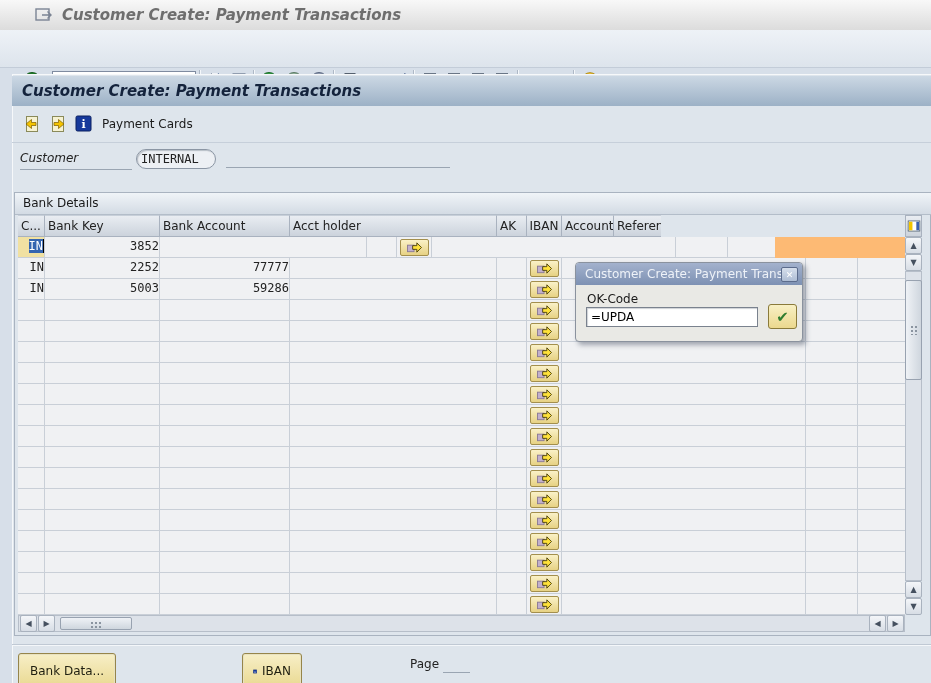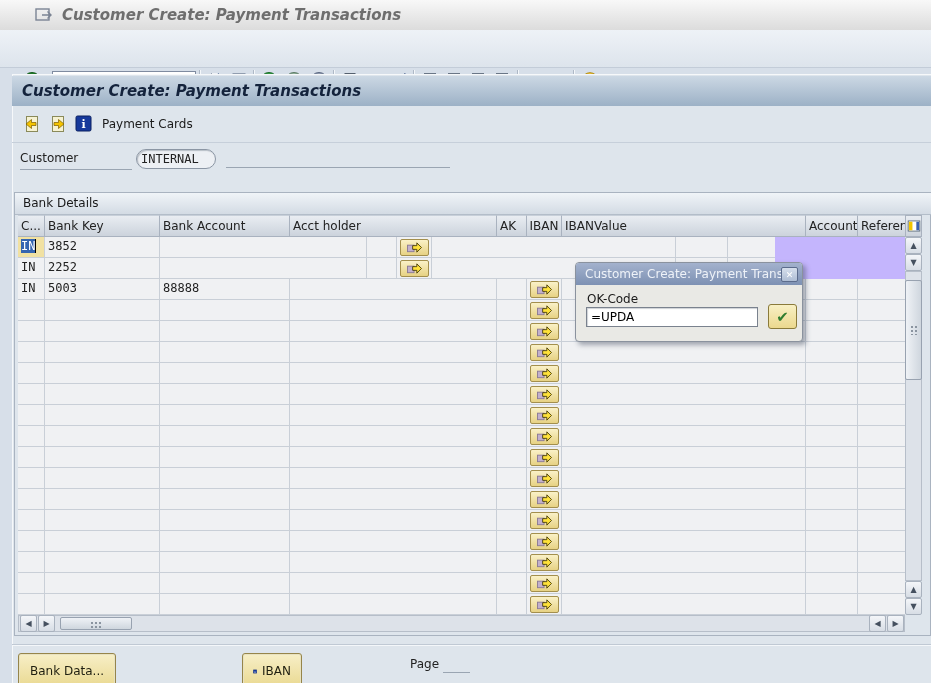--- a/index.html
+++ b/index.html
@@ -33,39 +33,39 @@
   .content-bg{left:12px;top:74px;width:919px;height:609px;background:#dee5ec;
     border-left:1px solid #f6f8fa;border-top:1px solid #f6f8fa;}
   .app-titleband{left:12px;top:76px;width:919px;height:30px;
     background:linear-gradient(#ccd8e4,#9cb1c6);display:flex;align-items:center;}
   .app-titleband .app-title{margin-left:10px;font-size:15px;font-weight:bold;font-style:italic;color:#14233c;}
   .app-toolbar{left:12px;top:106px;width:919px;height:36px;border-bottom:1px solid #c6cfda;}
   .app-tb-icon{position:absolute;top:8px;width:20px;height:20px;}
   .payment-cards{position:absolute;left:90px;top:11px;font-size:12px;color:#1a1a1a;cursor:default;}
 
   
-  .cust-label{left:20px;top:151px;width:112px;height:18px;border-bottom:1px solid #9aa5b2;color:#222;}
+  .cust-label{left:20px;top:151px;width:112px;height:18px;border-bottom:1px solid #9aa5b2;color:#222;font-style:italic;}
   .cust-field{left:136px;top:149px;width:74px;height:18px;background:#edf0f4;
     border:1px solid #8b96a4;box-shadow:inset 1px 1px 1px rgba(90,100,115,.35);
     font-size:12px;line-height:18px;padding-left:4px;}
   .cust-name-field{left:226px;top:150px;width:224px;height:17px;border-bottom:1px solid #9aa5b2;}
 
   
   .groupbox{left:14px;top:192px;width:915px;height:442px;border:1px solid #a9b3c0;
     background:#dee5ec;}
   .group-caption{left:15px;top:193px;width:913px;height:21px;
     background:linear-gradient(#f0f4f8,#d3dbe4);border-bottom:1px solid #b3bdc9;
     line-height:21px;padding-left:8px;color:#1a1a1a;}
 
   .thead{left:18px;top:215px;width:887px;height:22px;display:flex;}
   .thcell{background:linear-gradient(#e9edf2,#ccd3dc);border-right:1px solid #a9b2bf;
     border-bottom:1px solid #a9b2bf;border-top:1px solid #c7cfd9;
     font-size:12px;line-height:21px;padding-left:3px;box-sizing:border-box;
     white-space:nowrap;overflow:hidden;}
-  .tbody{left:18px;top:237px;width:887px;height:378px;background:#c4b5fd;}
+  .tbody{left:18px;top:237px;width:887px;height:378px;background:#fdba74;text-align:right;}
   .trow{display:flex;height:21px;box-sizing:border-box;}
   .tcell{background:#f0f1f3;border-right:1px solid #c9cfd7;border-bottom:1px solid #c9cfd7;
     box-sizing:border-box;font-family:"DejaVu Sans Mono","Liberation Mono",monospace;
     font-size:12px;line-height:19px;padding-left:3px;white-space:nowrap;overflow:hidden;}
   .c1{width:27px}.c2{width:115px}.c3{width:130px}.c4{width:207px}.c5{width:30px}
   .c6{width:35px;padding:0;display:flex;align-items:center;justify-content:center;}
   .c7{width:244px}.c8{width:52px}.c9{width:47px;border-right:none;}
   .selcell{background:#f1e1a2;}
   .seltext{background:#3565b0;color:#fff;border-right:1px solid #000;}
   .iban-btn{width:29px;height:17px;padding:0;margin:0;
@@ -256,21 +256,20 @@
   <div class="abs groupbox"></div>
   <div class="abs group-caption">Bank Details</div>
 
   <div class="abs thead">
       <div class="thcell c1">C...</div>
       <div class="thcell c2">Bank Key</div>
       <div class="thcell c3">Bank Account</div>
       <div class="thcell c4">Acct holder</div>
       <div class="thcell c5">AK</div>
       <div class="thcell c6">IBAN</div>
-      <div class="thcell c7">IBANValue</div>
       <div class="thcell c8">Account</div>
       <div class="thcell c9">Referenc</div>
     </div>
   <div class="abs tbody">
       <div class="trow">
         <div class="tcell c1 selcell"><span class="seltext">IN</span></div>
         <div class="tcell c2">3852</div>
         <div class="tcell c4"></div>
         <div class="tcell c5"></div>
         <div class="tcell c6">
@@ -281,38 +280,39 @@
             </svg>
           </button>
         </div>
         <div class="tcell c7"></div>
         <div class="tcell c8"></div>
         <div class="tcell c9"></div>
       </div>
       <div class="trow">
         <div class="tcell c1">IN</div>
         <div class="tcell c2">2252</div>
+        <div class="tcell c3">77777</div>
         <div class="tcell c4"></div>
         <div class="tcell c5"></div>
         <div class="tcell c6">
           <button class="iban-btn">
             <svg width="17" height="13" viewBox="0 0 18 14">
               <rect x="1.5" y="4.5" width="7" height="7" fill="#c2b0cc" stroke="#8a7a96"></rect>
               <polygon points="7,5 11.5,5 11.5,2 16.5,7 11.5,12 11.5,9 7,9" fill="#ffe23a" stroke="#3a3000" stroke-width="0.9"></polygon>
             </svg>
           </button>
         </div>
         <div class="tcell c7"></div>
         <div class="tcell c8"></div>
         <div class="tcell c9"></div>
       </div>
       <div class="trow">
         <div class="tcell c1">IN</div>
         <div class="tcell c2">5003</div>
-        <div class="tcell c3">88888</div>
+        <div class="tcell c3">59286</div>
         <div class="tcell c4"></div>
         <div class="tcell c5"></div>
         <div class="tcell c6">
           <button class="iban-btn">
             <svg width="17" height="13" viewBox="0 0 18 14">
               <rect x="1.5" y="4.5" width="7" height="7" fill="#c2b0cc" stroke="#8a7a96"></rect>
               <polygon points="7,5 11.5,5 11.5,2 16.5,7 11.5,12 11.5,9 7,9" fill="#ffe23a" stroke="#3a3000" stroke-width="0.9"></polygon>
             </svg>
           </button>
         </div>

